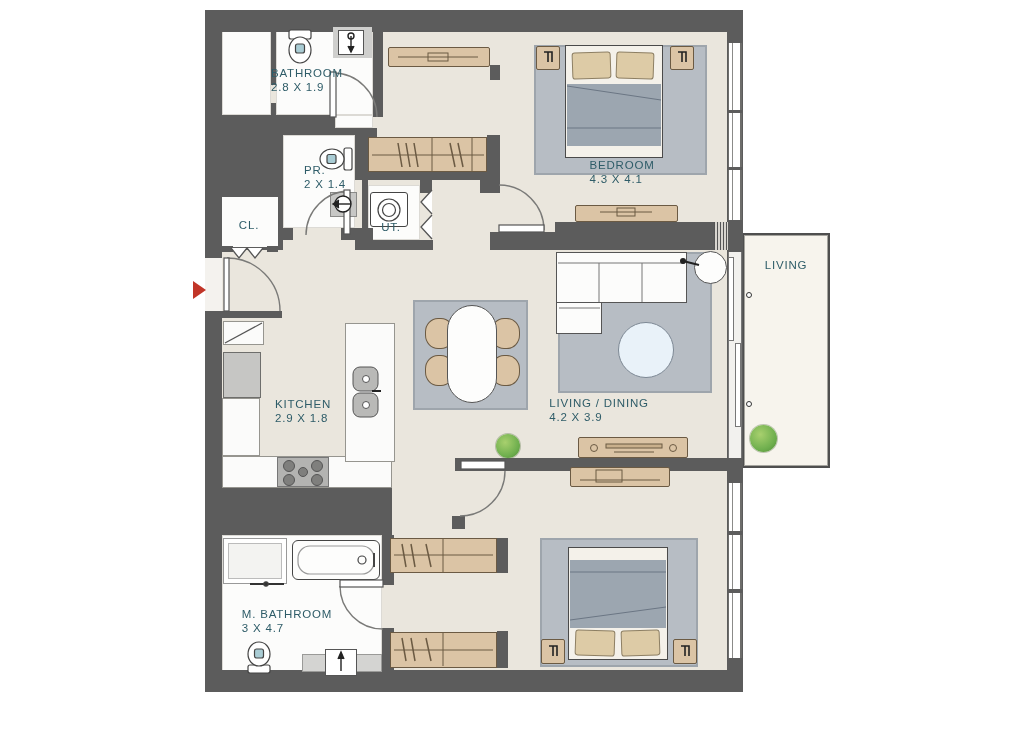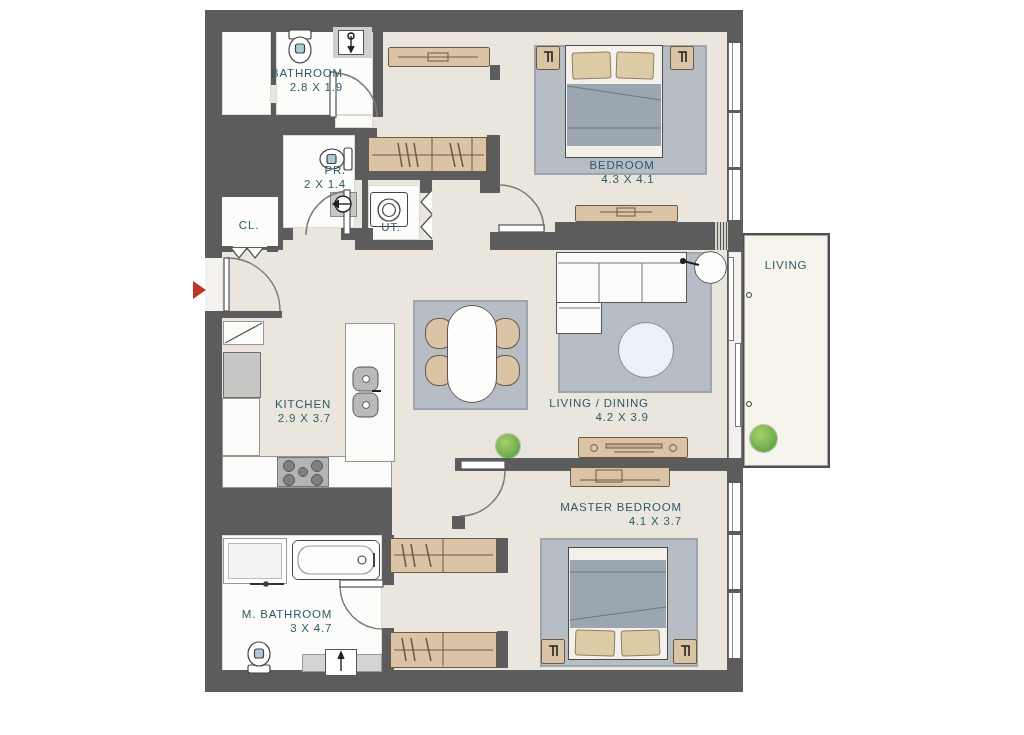--- a/index.html
+++ b/index.html
@@ -12,21 +12,21 @@
         font-family:"Liberation Sans",sans-serif;}
   .abs{position:absolute;}
   .base{position:absolute;background:var(--floor);}
   .w{position:absolute;background:var(--wall);}
   .white-room{position:absolute;background:var(--white-room);box-shadow:inset 0 0 0 1px #dcdad5;}
   .rug{position:absolute;background:var(--rug);border:2px solid #9ea5ac;box-sizing:border-box;}
   .tan{position:absolute;background:var(--wood);border:1px solid var(--wood-line);box-sizing:border-box;border-radius:2px;}
   .counter{position:absolute;background:#fbfbfa;border:1px solid #96958f;box-sizing:border-box;}
   .win{position:absolute;background:linear-gradient(90deg,#6d6d6b 0 1px,#fff 1px 4px,#8b8b89 4px 5px,#fff 5px 12px,#6d6d6b 12px 14px);}
   .hatch{position:absolute;background:repeating-linear-gradient(90deg,#555 0 1px,#d8d5cf 1px 3px);}
-  .label{position:absolute;transform:translateX(-50%);text-align:right;color:var(--label);
+  .label{position:absolute;transform:translateX(-50%);text-align:left;color:var(--label);
          font-size:11.5px;letter-spacing:.8px;line-height:14px;white-space:nowrap;}
   .pillow{position:absolute;background:var(--pillow);border:1px solid #8d7f63;border-radius:3px;box-sizing:border-box;}
   .plant{position:absolute;border-radius:50%;
          background:radial-gradient(circle at 38% 35%,#a8d06e,#6faf4e 62%,#4f8a37);
          box-shadow:0 0 0 1px rgba(80,110,60,.35);}
   .circle{position:absolute;border-radius:50%;box-sizing:border-box;}
   .overlay{position:absolute;left:0;top:0;pointer-events:none;}
   .arrow{position:absolute;width:0;height:0;border-top:9px solid transparent;
          border-bottom:9px solid transparent;border-left:13px solid var(--accent);}
   .bedframe{position:absolute;background:#f4f1ea;border:1.2px solid #4a4a4a;box-sizing:border-box;}
@@ -309,30 +309,26 @@
   </div>
   <div class="label" style="left:622px;top:158px;">
     <div>BEDROOM</div>
     <div>4.3 X 4.1</div>
   </div>
   <div class="label" style="left:786px;top:258px;">
     <div>LIVING</div>
   </div>
   <div class="label" style="left:303px;top:397px;">
     <div>KITCHEN</div>
-    <div>2.9 X 3.7</div>
+    <div>2.9 X 1.8</div>
   </div>
   <div class="label" style="left:599px;top:396px;">
     <div>LIVING / DINING</div>
     <div>4.2 X 3.9</div>
   </div>
-  <div class="label" style="left:621px;top:500px;">
-    <div>MASTER BEDROOM</div>
-    <div>4.1 X 3.7</div>
-  </div>
   <div class="label" style="left:287px;top:607px;">
     <div>M. BATHROOM</div>
     <div>3 X 4.7</div>
   </div>
 
   <div class="arrow" style="left:193px;top:281px;"></div>
 
 </div>
 
 </body></html>

